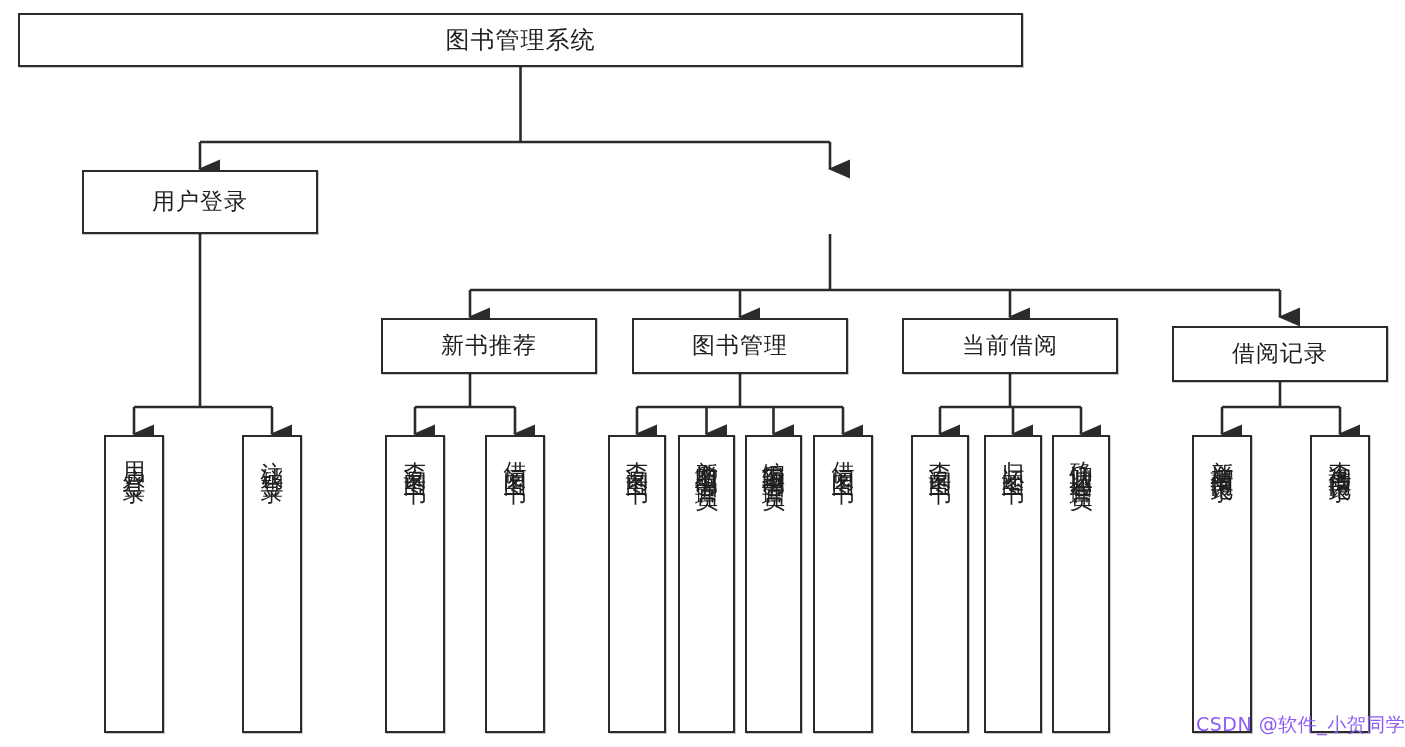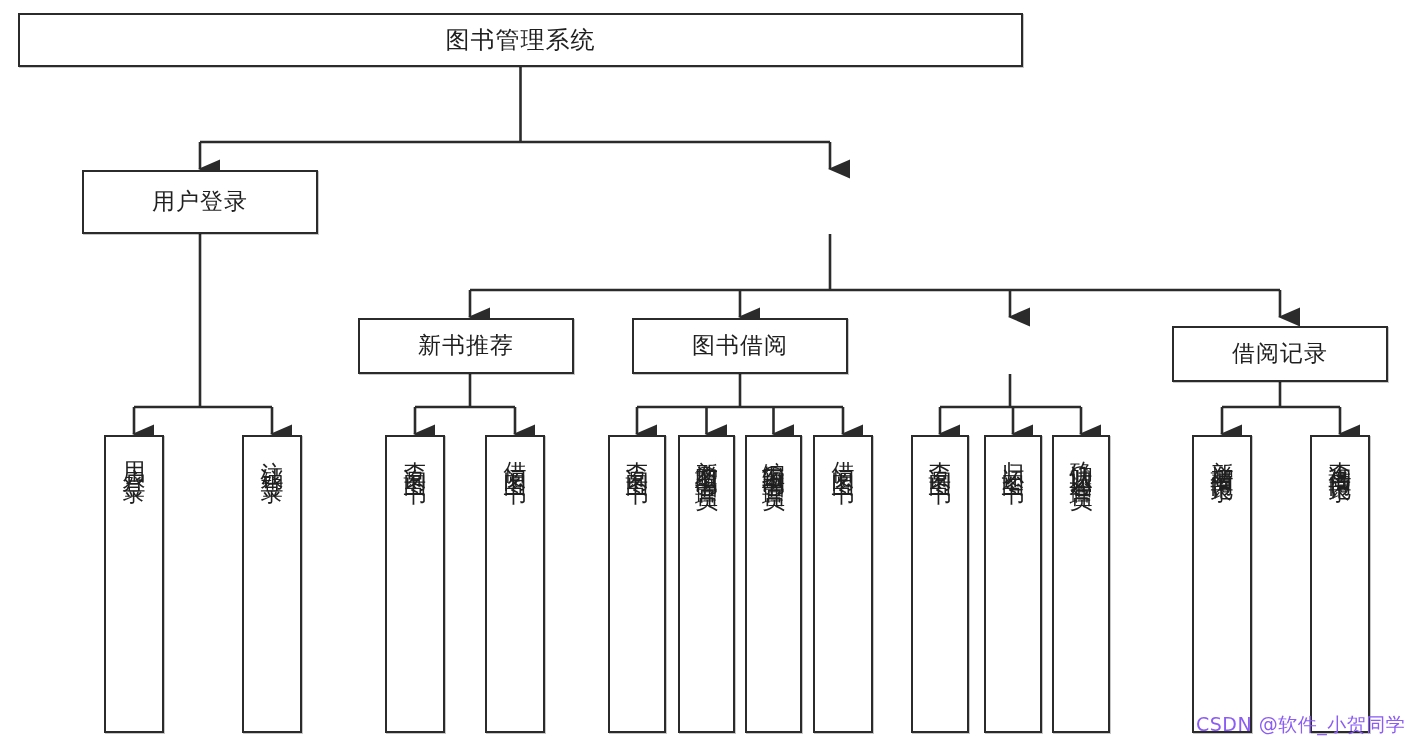--- a/index.html
+++ b/index.html
@@ -120,25 +120,28 @@
   </svg>
 
   <div class="node root horizontal" id="node-root" style="left: 18px; top: 13px; width: 1005px; height: 54px;">
     <span class="label">图书管理系统</span>
   </div>
 
   <div class="node horizontal" id="node-user-login" style="left: 82px; top: 170px; width: 236px; height: 64px;">
     <span class="label">用户登录</span>
   </div>
 
-  <div class="node horizontal" id="node-new-book-recommend" style="left: 358px; top: 318px; width: 216px; height: 56px;">
+  <div class="node horizontal" id="node-new-book-recommend" style="left: 381px; top: 318px; width: 216px; height: 56px;">
     <span class="label">新书推荐</span>
   </div>
   <div class="node horizontal" id="node-book-borrow" style="left: 632px; top: 318px; width: 216px; height: 56px;">
-    <span class="label">图书借阅</span>
+    <span class="label">图书管理</span>
+  </div>
+  <div class="node horizontal" id="node-current-borrow" style="left: 902px; top: 318px; width: 216px; height: 56px;">
+    <span class="label">当前借阅</span>
   </div>
   <div class="node horizontal" id="node-borrow-record" style="left: 1172px; top: 318px; width: 216px; height: 56px; margin-top: 8px;">
     <span class="label">借阅记录</span>
   </div>
 
   <div class="node vertical" id="node-leaf-user-login" style="left: 104px; top: 435px; width: 60px; height: 298px;">
     <span class="label">用户登录</span>
   </div>
   <div class="node vertical" id="node-leaf-user-logout" style="left: 242px; top: 435px; width: 60px; height: 298px;">
     <span class="label">注销登录</span>

